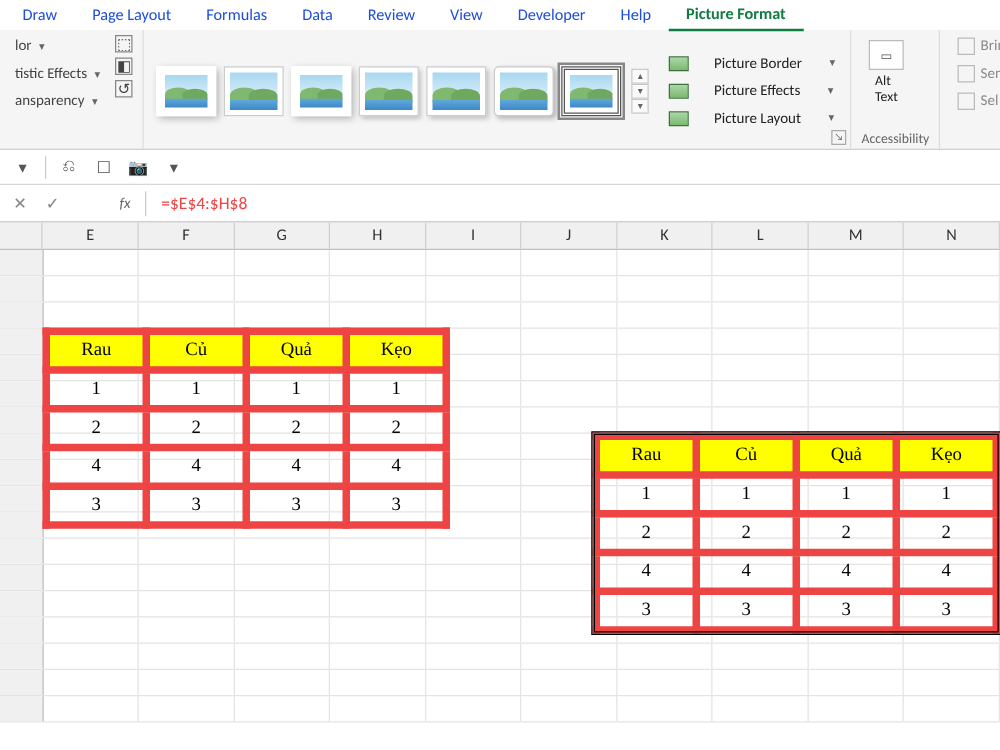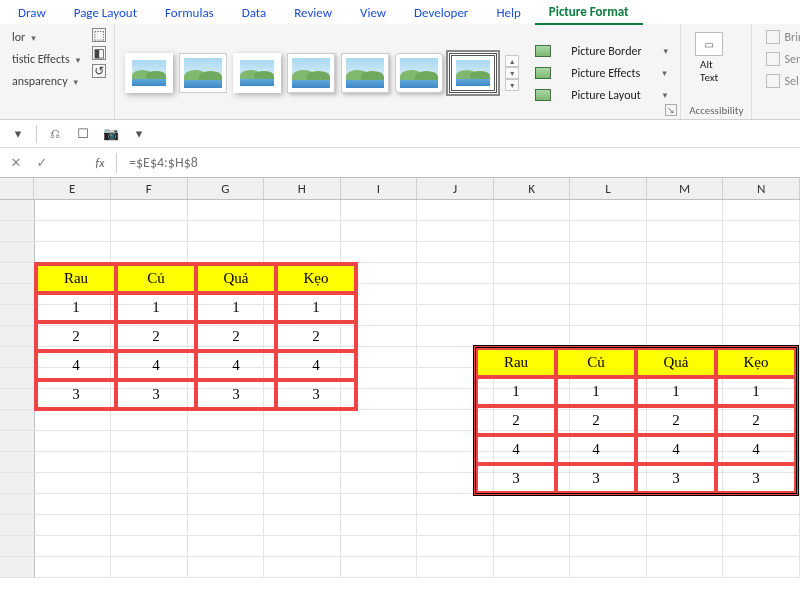--- a/index.html
+++ b/index.html
@@ -55,37 +55,37 @@
     
     
     .qat { height: 28px; display: flex; align-items: center; gap: 8px; padding: 0 8px; border-bottom: 1px solid #d8d8d8; background:#fff; }
     .qat-btn { width:20px; height:20px; display:flex; align-items:center; justify-content:center; color:#555; cursor:pointer; }
     .qat-sep { width:1px; height:18px; background:#ccc; }
     
     
     .formula-bar { height: 30px; display: flex; align-items: center; gap: 6px; padding: 0 6px; border-bottom: 1px solid #c0c0c0; background:#fff; }
     .fb-btn { width:20px; color:#888; text-align:center; cursor:pointer; }
     .fb-fx { font-style: italic; font-size:12px; color:#666; width:20px; text-align:center;margin-left:32px; }
-    .fb-input { flex:1; border:none; outline:none; font-size:14px; font-family:Calibri, sans-serif; color:#737373; padding:2px 6px; }
+    .fb-input { flex:1; border:none; outline:none; font-size:14px; font-family:Calibri, sans-serif; color:#ef4444; padding:2px 6px; }
     .fb-sep { width:1px; height:20px; background:#ccc; }
     
     
     .grid-wrap { position:relative; height: calc(600px - 24px - 96px - 28px - 30px); overflow:hidden; }
     .col-headers { display:flex; height:22px; background:#f0f0f0; border-bottom:1px solid #c0c0c0; }
     .col-header { width:80px; border-right:1px solid #d0d0d0; text-align:center; font-size:13px; color:#333; line-height:22px; cursor:cell; }
     .col-header.first { width:36px; }
     
     .grid-body { position:relative; height: calc(100% - 22px); background:#fff; }
     .row { display:flex; height:21px; border-bottom:1px solid #e4e4e4; }
     .cell { width:80px; border-right:1px solid #e4e4e4; font-size:13px; padding:0 4px; line-height:21px; color:#222; cursor:cell; overflow:hidden; white-space:nowrap; }
     .rowhdr { width:36px; background:#f0f0f0; border-right:1px solid #c0c0c0; text-align:center; color:#555; }
     
     
     .data-table { position:absolute; border-collapse:collapse; font-family:"Times New Roman", serif; font-size:15px; }
-    .data-table th, .data-table td { border:4px solid #ef4444; text-align:center; padding:4px; height:21px; }
+    .data-table th, .data-table td { border:6px solid #ef4444; text-align:center; padding:4px; height:21px; }
     .data-table th { background:#ffff00; font-weight:400; }
     .picture-table { outline:3px double #000; outline-offset:-2px; }
     
     
     .table1 { left: 34px; top: 62px; }
     .table1 th, .table1 td { width:80px; }
     
     .table2 { left: 474px; top: 146px; }
     .table2 th, .table2 td { width:80px; }
   </style>

